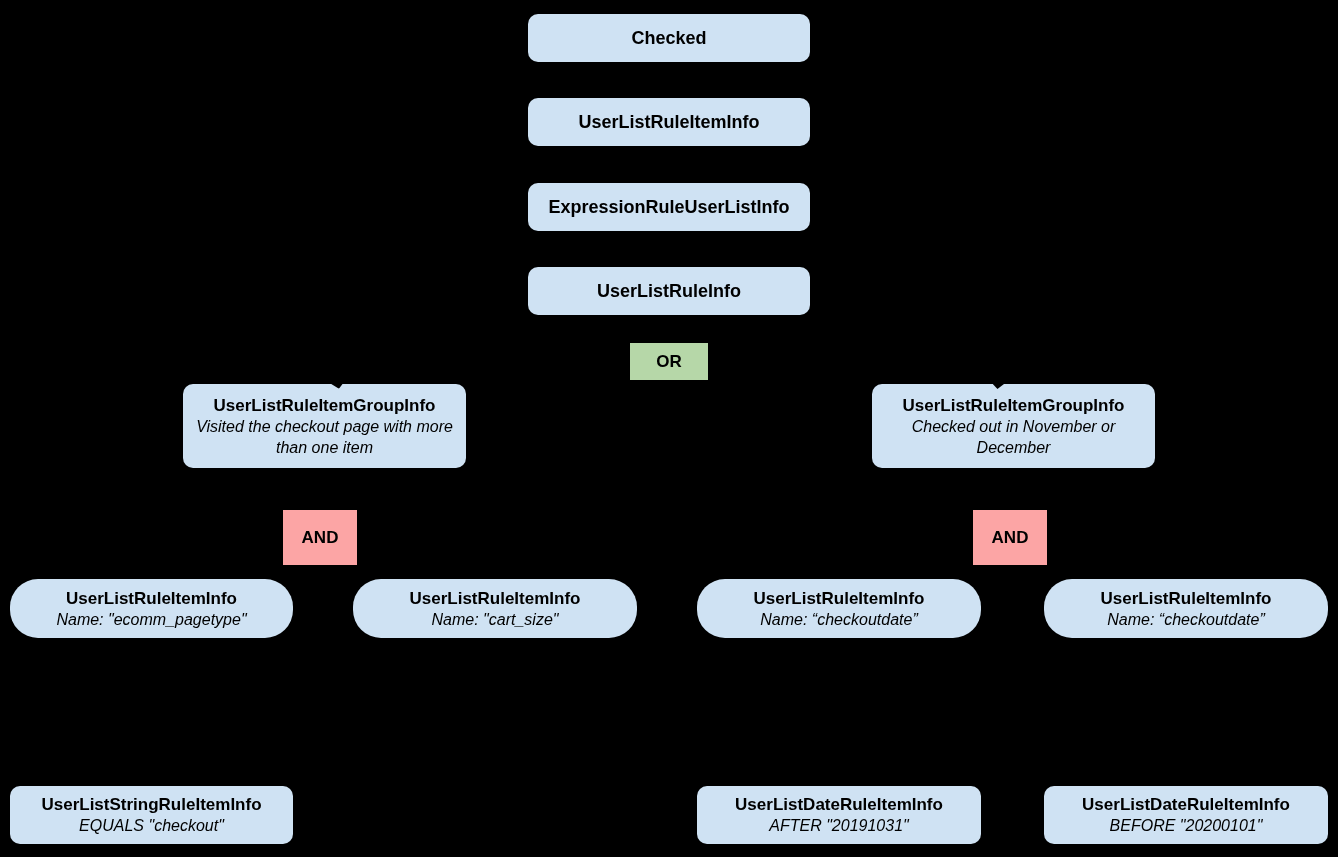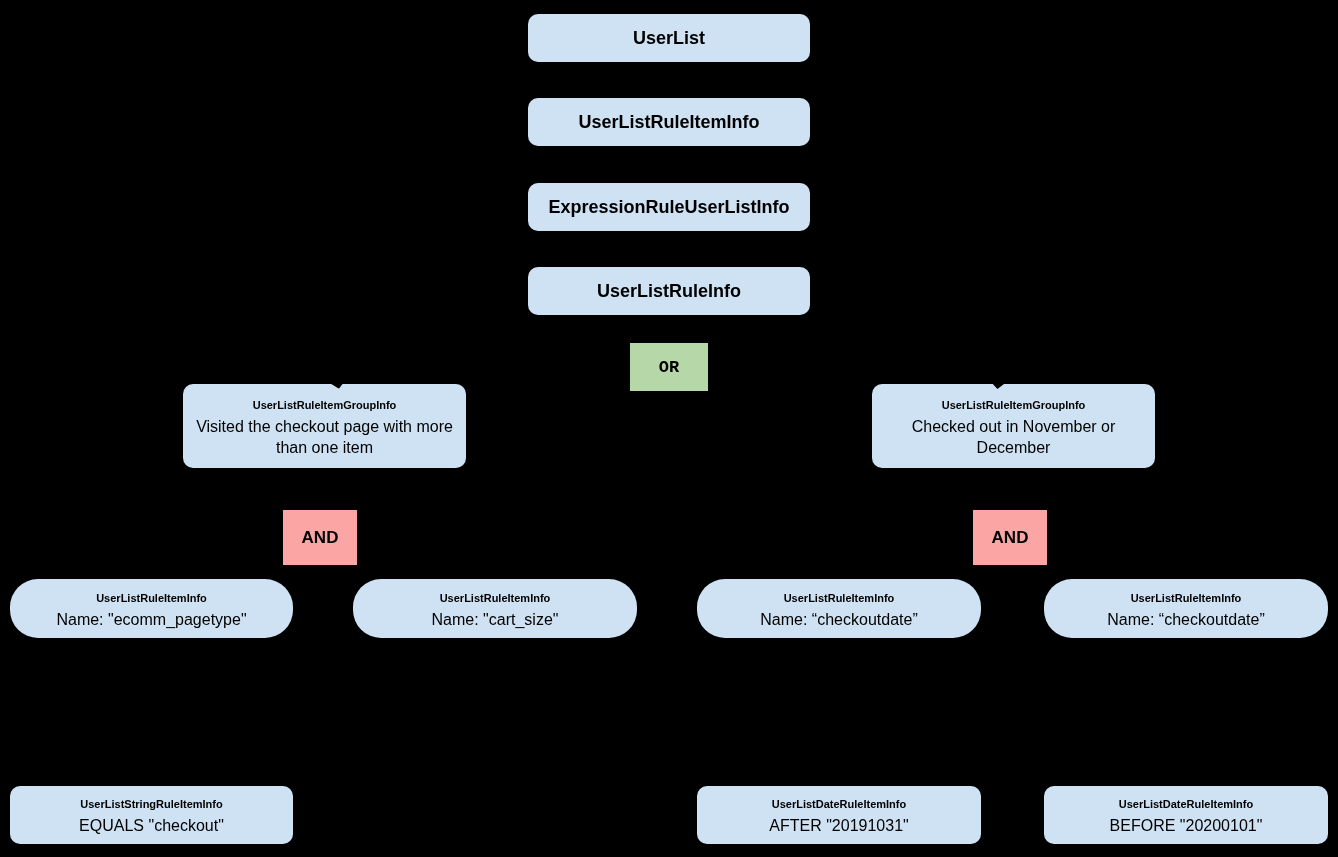--- a/index.html
+++ b/index.html
@@ -24,24 +24,25 @@
     color: #000000;
     display: flex;
     flex-direction: column;
     align-items: center;
     justify-content: center;
     text-align: center;
     box-sizing: border-box;
   }
   .node .title {
     font-weight: bold;
-    font-size: 11px;
+    font-size: 17px;
     line-height: 21px;
   }
   .node .subtitle {
+    font-style: italic;
     font-size: 16px;
     line-height: 21px;
   }
   .chain { left: 528px; width: 282px; height: 48px; }
   .chain .title { font-size: 18px; }
   .c0 { top: 14px; }
   .c1 { top: 98px; }
   .c2 { top: 183px; }
   .c3 { top: 267px; }
 
@@ -49,23 +50,22 @@
     position: absolute;
     display: flex;
     align-items: center;
     justify-content: center;
     font-weight: bold;
     font-size: 17px;
     color: #000000;
     border-radius: 0;
   }
   .or {
-    left: 630px; top: 343px; width: 78px; height: 48px;
+    left: 630px; top: 343px; width: 78px; height: 37px;
     background: #b6d7a8;
-    font-family: Liberation Mono, monospace;
   }
   .and {
     width: 74px; height: 55px; top: 510px;
     background: #fca5a5;
   }
   .and-left  { left: 283px; }
   .and-right { left: 973px; }
 
   .group { top: 384px; width: 283px; height: 84px; padding: 4px 10px; }
   .group-left  { left: 183px; }
@@ -87,21 +87,21 @@
   }
   .arrowhead-left  { left: 325px; top: 378px; transform: rotate(-8deg); }
   .arrowhead-right { left: 985px; top: 378px; transform: rotate(8deg); }
 </style>
 </head>
 <body>
 
 <div class="canvas">
 
   <div class="node chain c0">
-    <span class="title">UserList</span>
+    <span class="title">Checked</span>
   </div>
   <div class="node chain c1">
     <span class="title">UserListRuleItemInfo</span>
   </div>
   <div class="node chain c2">
     <span class="title">ExpressionRuleUserListInfo</span>
   </div>
   <div class="node chain c3">
     <span class="title">UserListRuleInfo</span>
   </div>

